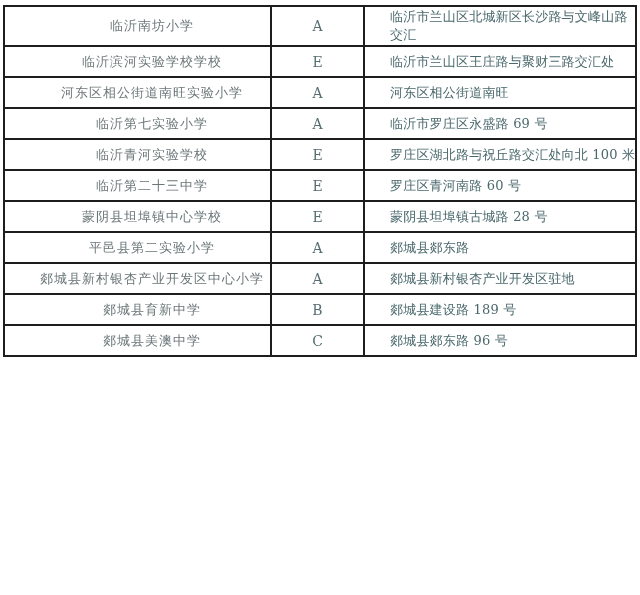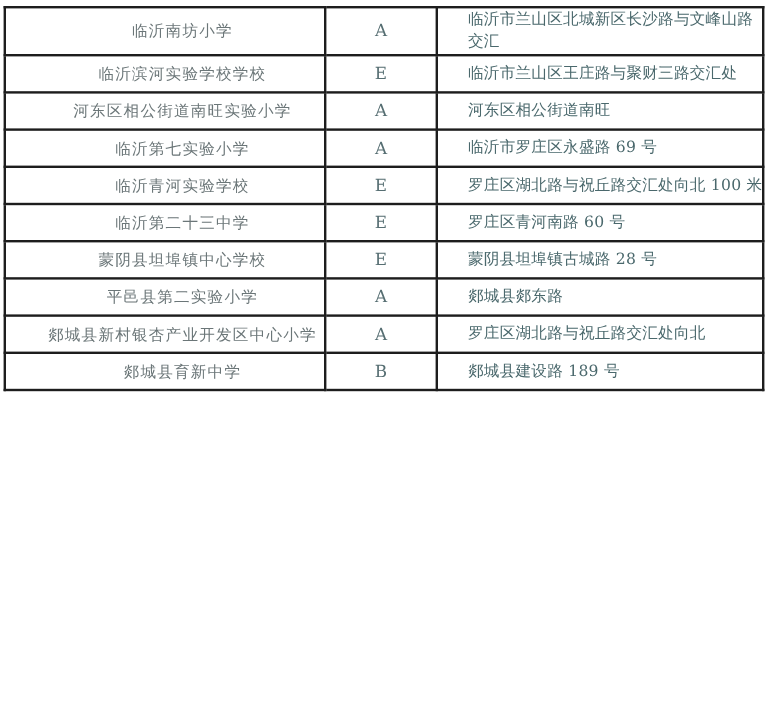--- a/index.html
+++ b/index.html
@@ -112,22 +112,27 @@
     <td class="address">蒙阴县坦埠镇古城路 28 号</td>
   </tr>
         <tr class="normal">
     <td class="school">平邑县第二实验小学</td>
     <td class="grade">A</td>
     <td class="address">郯城县郯东路</td>
   </tr>
         <tr class="normal">
     <td class="school">郯城县新村银杏产业开发区中心小学</td>
     <td class="grade">A</td>
-    <td class="address">罗庄区湖北路与祝丘路交汇处向北</td>
+    <td class="address">郯城县新村银杏产业开发区驻地</td>
   </tr>
         <tr class="normal">
     <td class="school">郯城县育新中学</td>
     <td class="grade">B</td>
     <td class="address">郯城县建设路 189 号</td>
   </tr>
+        <tr class="normal">
+    <td class="school">郯城县美澳中学</td>
+    <td class="grade">C</td>
+    <td class="address">郯城县郯东路 96 号</td>
+  </tr>
       </tbody>
   </table>
 </div>
 
 </body></html>

